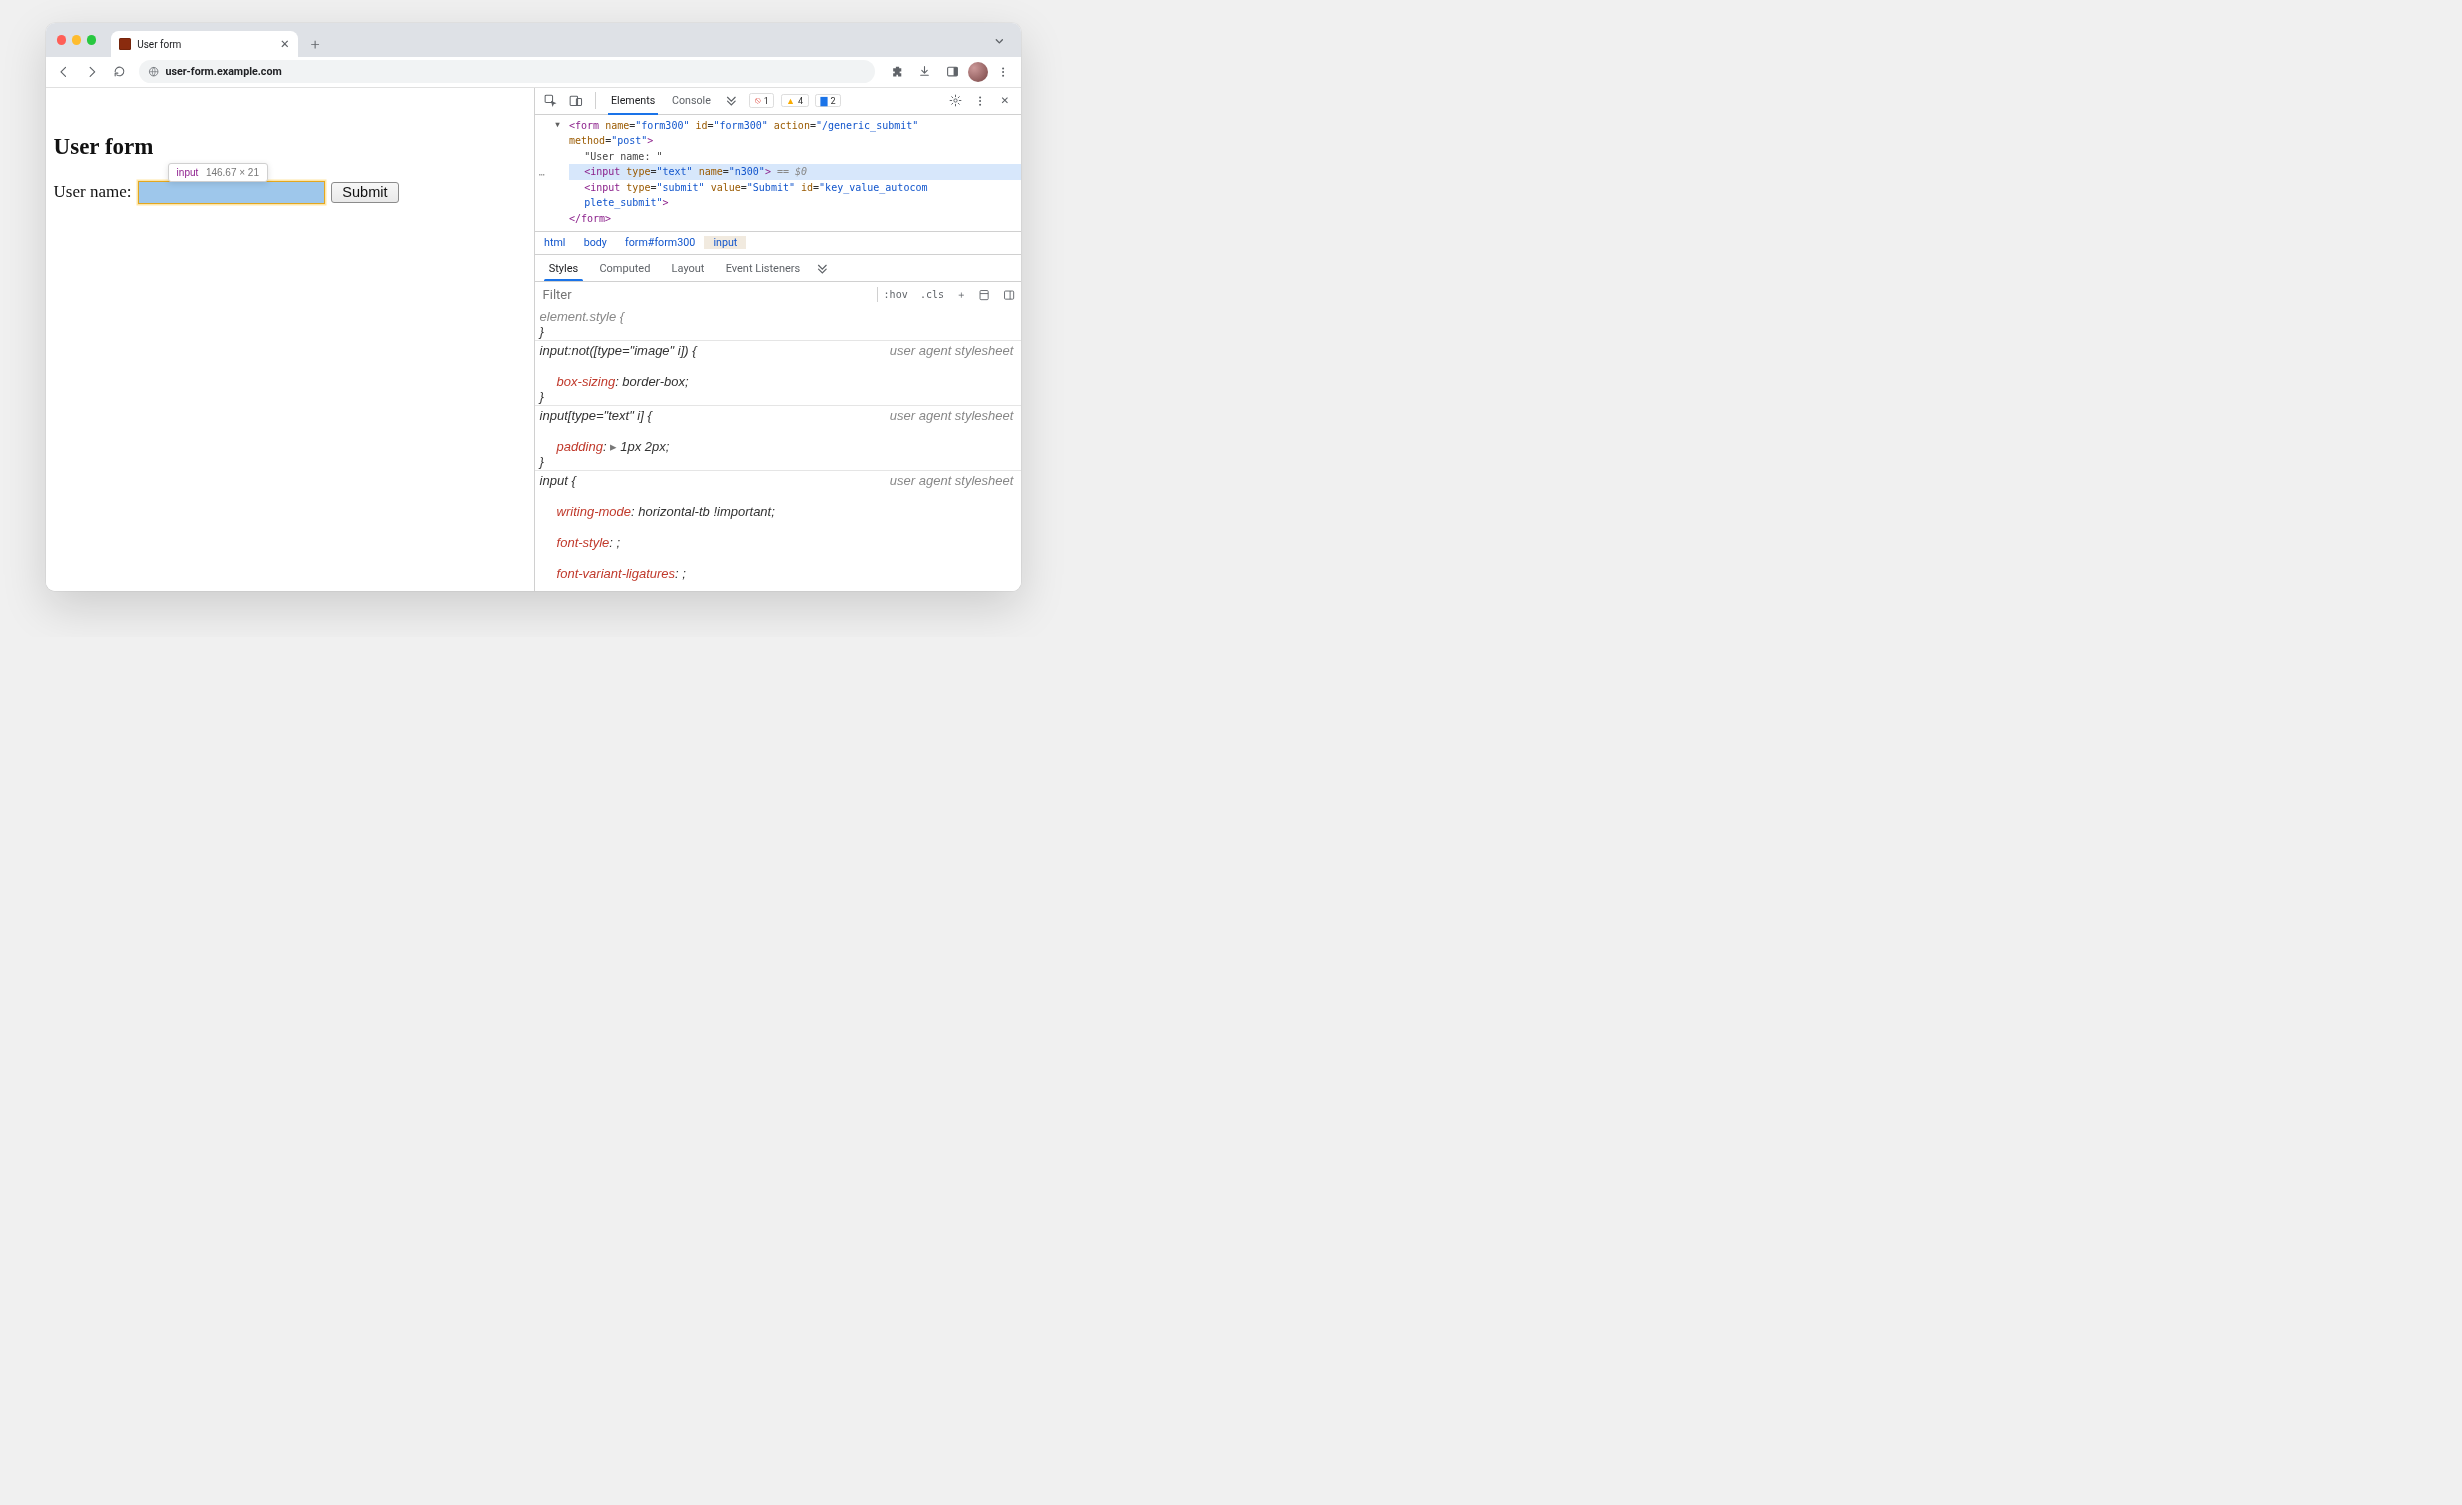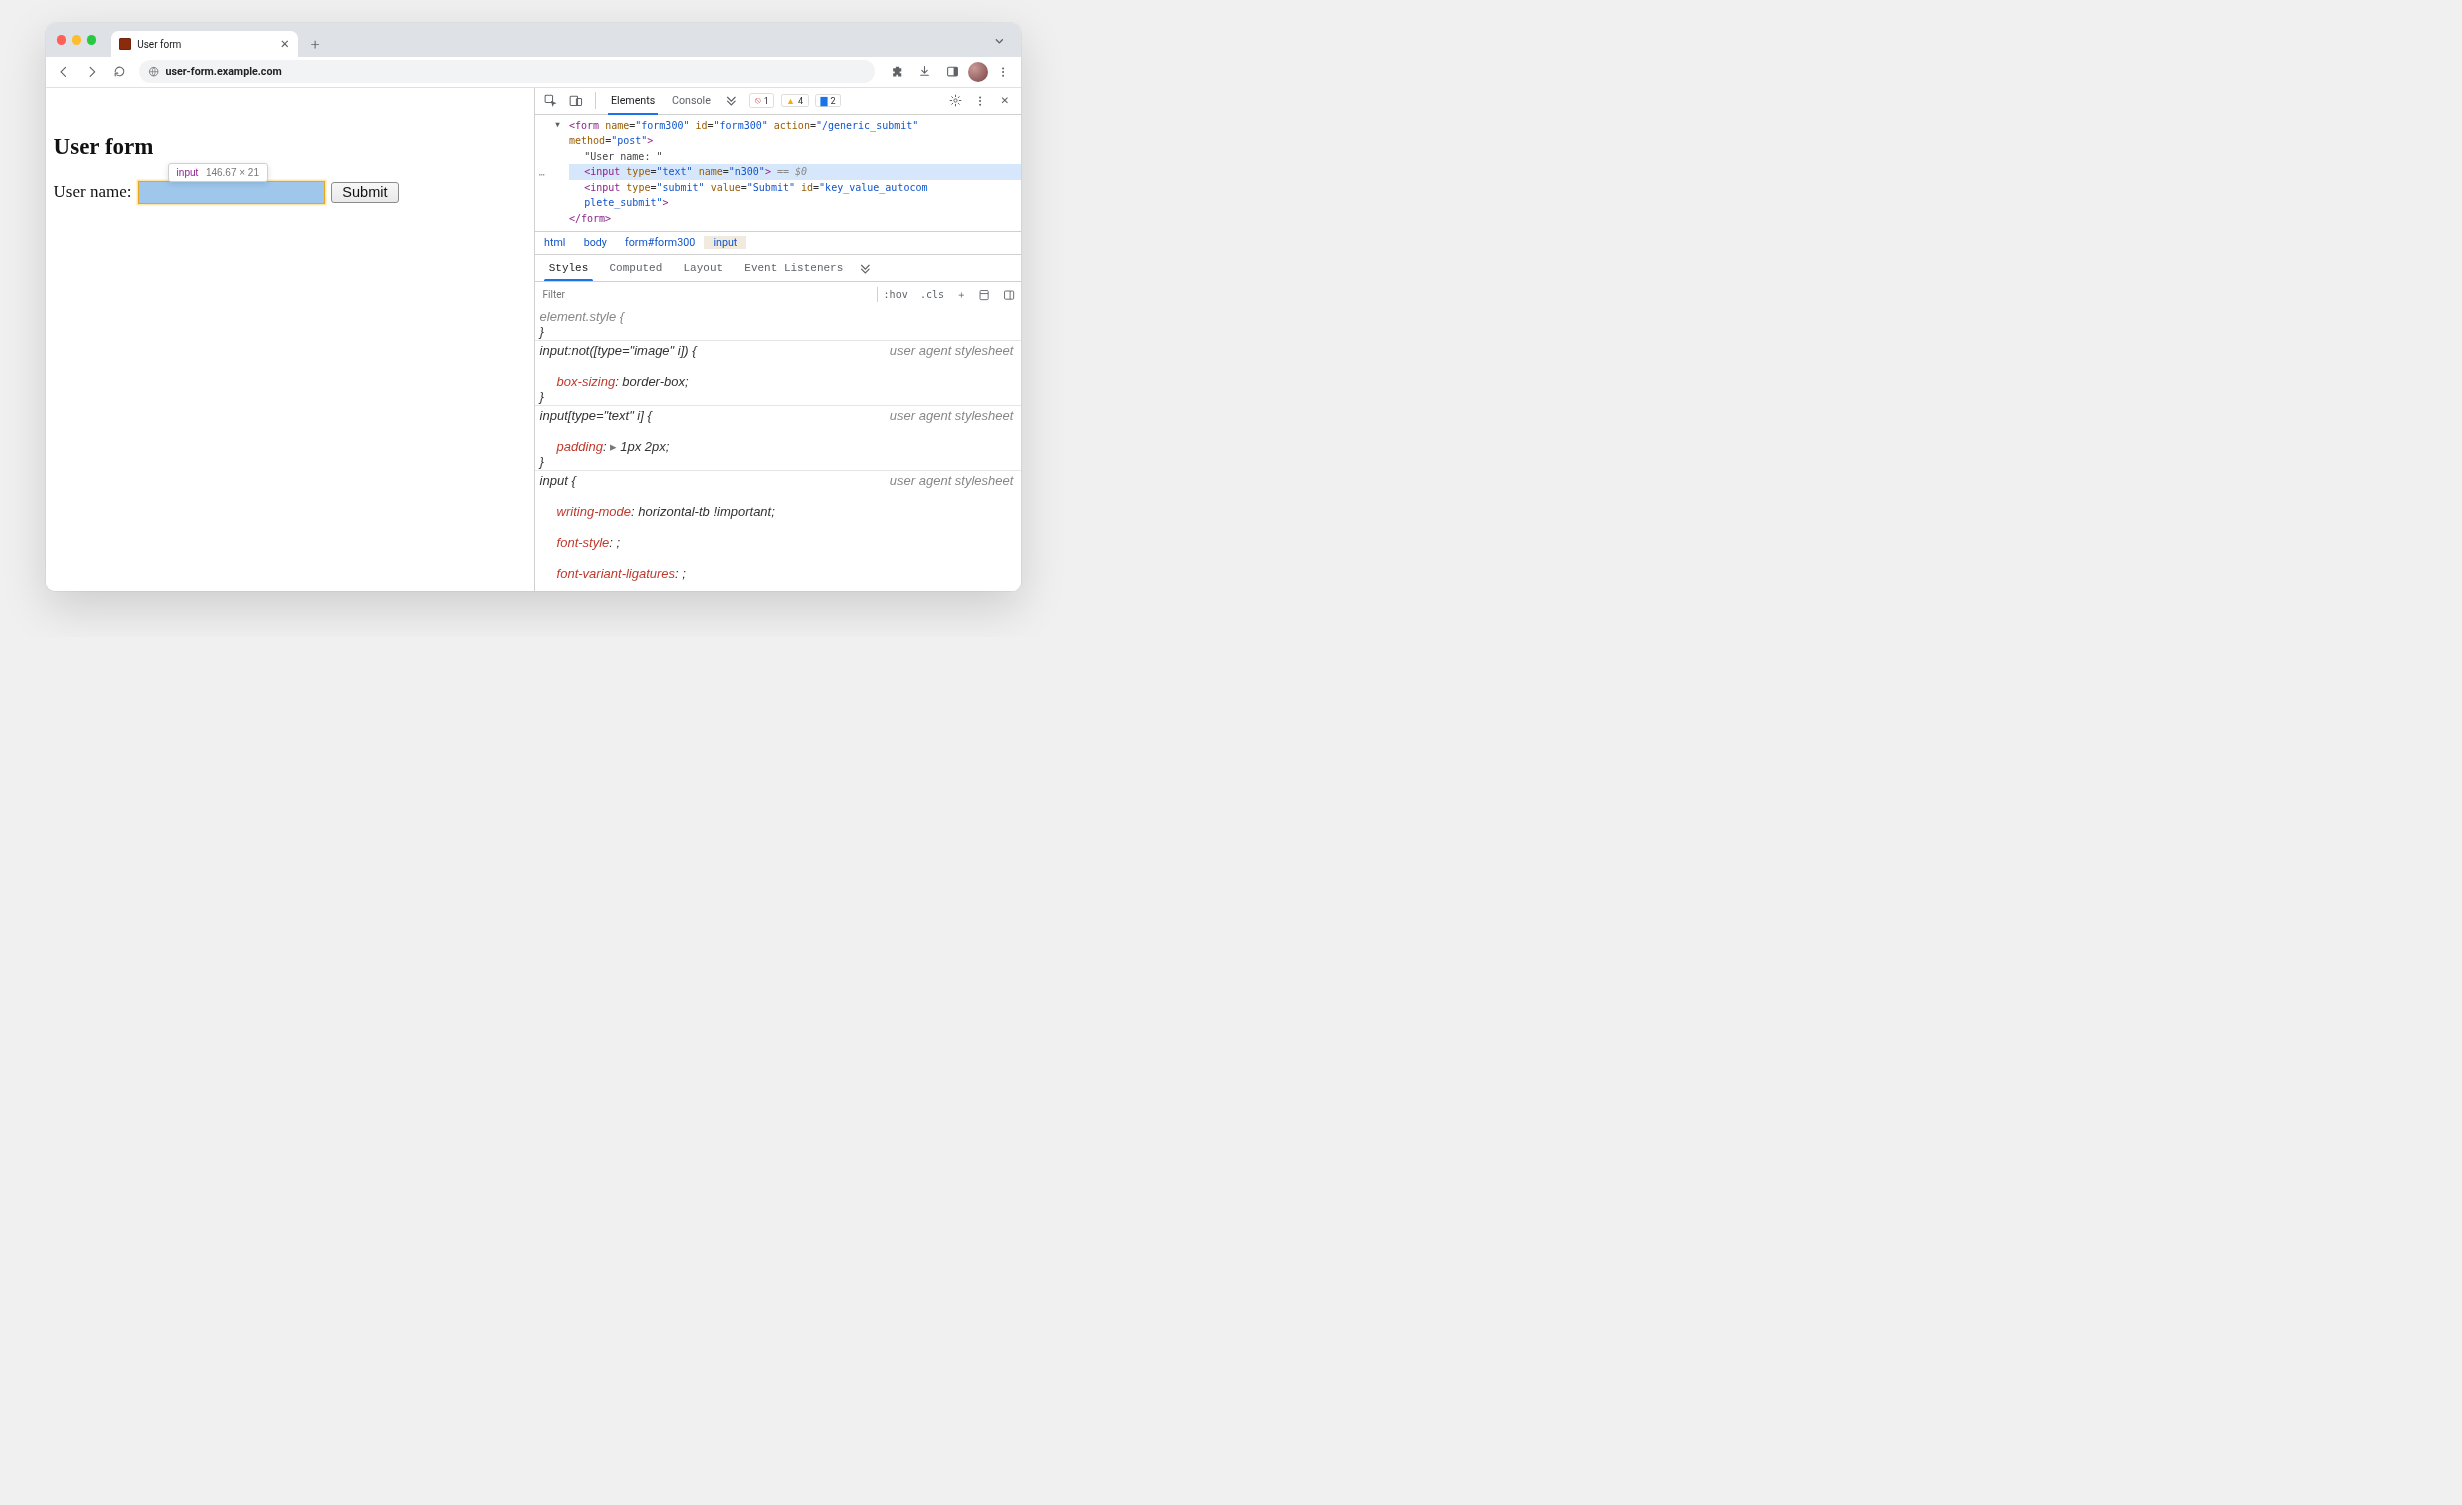--- a/index.html
+++ b/index.html
@@ -215,34 +215,34 @@
   .breadcrumb span { padding:0 9.1px; color:#1155cc;}
   .breadcrumb span.sel { background:#f1eadf; color:#1155cc;}
 
   
   .styles-tabs {
     border-top:0.8px solid #d0d0d0;
     display:flex; align-items:center;
     height:27.4px;
     gap:3px; padding:0 4.6px;
   }
-  .styles-tabs .stab { padding:0 9.1px; height:100%; display:flex;align-items:center; color:#5f6368; font-size:11px; position:relative;font-family:Liberation Mono, monospace;}
+  .styles-tabs .stab { padding:0 9.1px; height:100%; display:flex;align-items:center; color:#5f6368; font-size:11px; position:relative;}
   .styles-tabs .stab.active { color:#202124;}
   .styles-tabs .stab.active::after{
     content:""; position:absolute; left:4.6px; right:4.6px; bottom:0; height:2.3px; background:#1a73e8; border-radius:1.5px 1.5px 0 0;
   }
 
   .styles-filterbar {
     border-top:0.8px solid #d0d0d0;
     display:flex; align-items:center;
     height:26px;
   }
   .styles-filterbar .filter-input {
     flex:1; border:none; outline:none; padding:0 7.6px;
-    font-size:10px; color:#666; background:transparent;
+    font-size:13px; color:#666; background:transparent;
     font-family: inherit;
   }
   .styles-filterbar .ftool { padding:0 6.1px; color:#5f6368; font-family:Menlo,monospace; font-size:10px;}
   .styles-filterbar .sep2 { width:0.8px; height:15.2px; background:#d0d0d0;}
 
   
   .rules {
     font-family: Liberation Sans, sans-serif;
     font-size:13px; font-style:italic;
     overflow:hidden;

